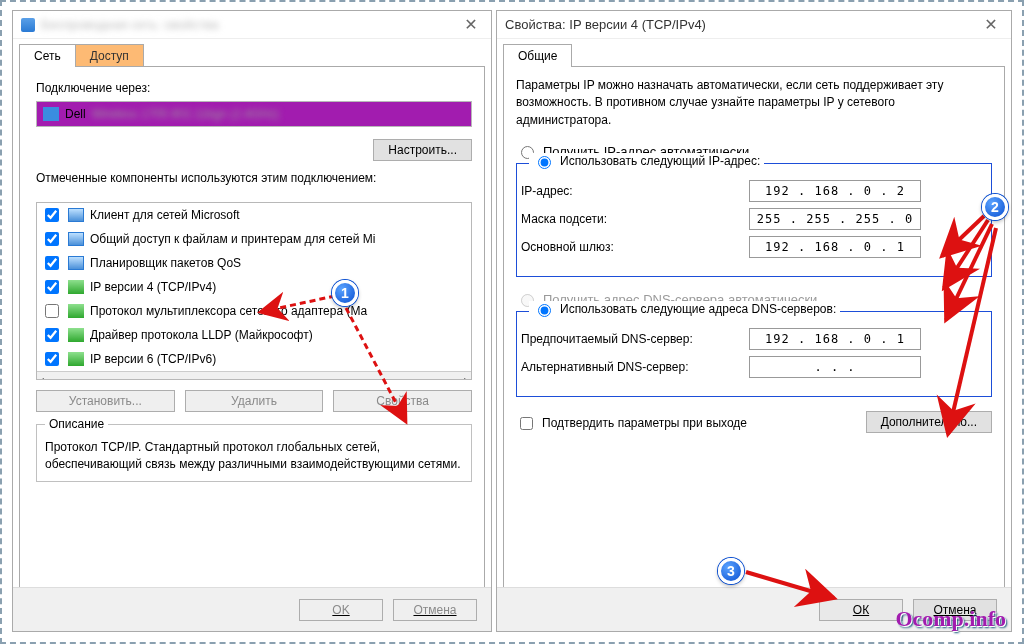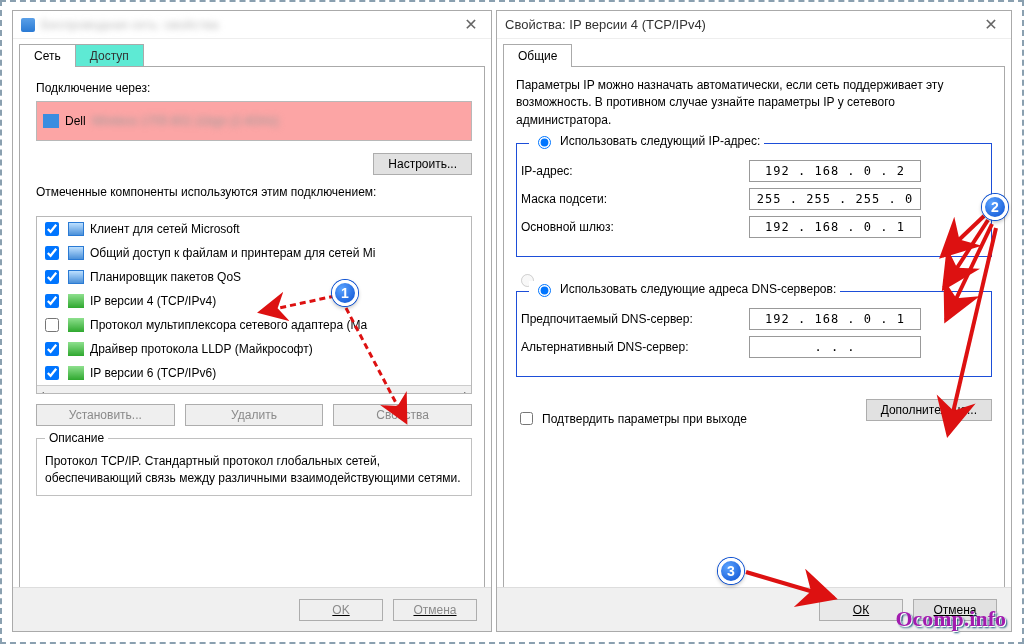--- a/index.html
+++ b/index.html
@@ -59,40 +59,40 @@
     padding: 4px 14px;
     border: 1px solid #aaa;
     border-bottom: none;
     background: #fff;
     margin-right: -1px;
     font-size: 12px;
     position: relative;
     top: 1px;
     cursor: pointer;
   }
-  .tab:not(.active) { background:#5eead4; color:#333;}
+  .tab:not(.active) { background:#fdba74; color:#333;}
   .tab.active { background:#fff; z-index:2;}
   .tabbody {
     border: 1px solid #aaa;
     margin: 0 6px 6px 6px;
     padding: 10px 12px 10px 12px;
     position: relative;
     height: calc(100% - 70px);
     overflow: hidden;
   }
 
   .label { color:#000; margin:4px 0; }
 
   .connect-box {
     border: 1px solid #b8b8b8;
-    height: 40px;
+    height: 26px;
     display:flex; align-items:center;
     padding: 0 6px;
     margin: 6px 0 12px 0;
-    background: #fca5a5;
+    background: #a21caf;
     gap:6px;
   }
   .small-icon {
     width:16px;height:14px;
     background:#3a8de0;
     display:inline-block;
   }
   .blurred { filter: blur(3px); color:#9a9a9a;}
   .btn {
     border: 1px solid #adadad;
@@ -179,21 +179,21 @@
   }
   .fieldrow .flab { width: 220px; }
   .ipbox {
     border:1px solid #999;
     width: 172px; height:22px;
     display:flex; align-items:center; justify-content:center;
     font-family: Consolas, monospace;
     letter-spacing: 1px;
     background:#fff;
   }
-  .checkbox-row { display:flex; align-items:center; gap:6px; margin-top:18px; }
+  .checkbox-row { display:flex; align-items:center; gap:6px; margin-top:2px; }
 
   
   .badge {
     position:absolute;
     width:26px;height:26px;
     border-radius:50%;
     background:radial-gradient(circle at 35% 30%, #5aa3ff, #0a4fd1);
     border:3px solid #fff;
     box-shadow:0 0 0 1px #0a4fd1, 0 2px 4px rgba(0,0,0,0.3);
     color:#fff; font-weight:bold;
@@ -307,20 +307,26 @@
     <div class="titlebar">
       <span class="title">Свойства: IP версии 4 (TCP/IPv4)</span>
       <span class="closex">✕</span>
     </div>
     <div class="tabs">
       <div class="tab active">Общие</div>
     </div>
     <div class="tabbody" style="height:545px;">
       <div class="para">Параметры IP можно назначать автоматически, если сеть поддерживает эту возможность. В противном случае узнайте параметры IP у сетевого администратора.</div>
 
+      <div class="radiog">
+        <label>
+          <input type="radio" name="ipmode" style="">
+          <span>Получить IP-адрес автоматически</span>
+        </label>
+      </div>
 
       <div class="fieldset">
         <div class="legend2">
           <input type="radio" name="ipmode" checked="" style="">
           <span>Использовать следующий IP-адрес:</span>
         </div>
         <div class="fieldrow">
           <span class="flab">IP-адрес:</span>
           <div class="ipbox">192 . 168 .  0  .  2</div>
         </div>
@@ -330,20 +336,21 @@
         </div>
         <div class="fieldrow">
           <span class="flab">Основной шлюз:</span>
           <div class="ipbox">192 . 168 .  0  .  1</div>
         </div>
       </div>
 
       <div class="radiog">
         <label style="color:#9a9a9a">
           <input type="radio" name="dnsmode" disabled="" style="">
+          <span>Получить адрес DNS-сервера автоматически</span>
         </label>
       </div>
 
       <div class="fieldset">
         <div class="legend2">
           <input type="radio" name="dnsmode" checked="" style="">
           <span>Использовать следующие адреса DNS-серверов:</span>
         </div>
         <div class="fieldrow">
           <span class="flab">Предпочитаемый DNS-сервер:</span>

